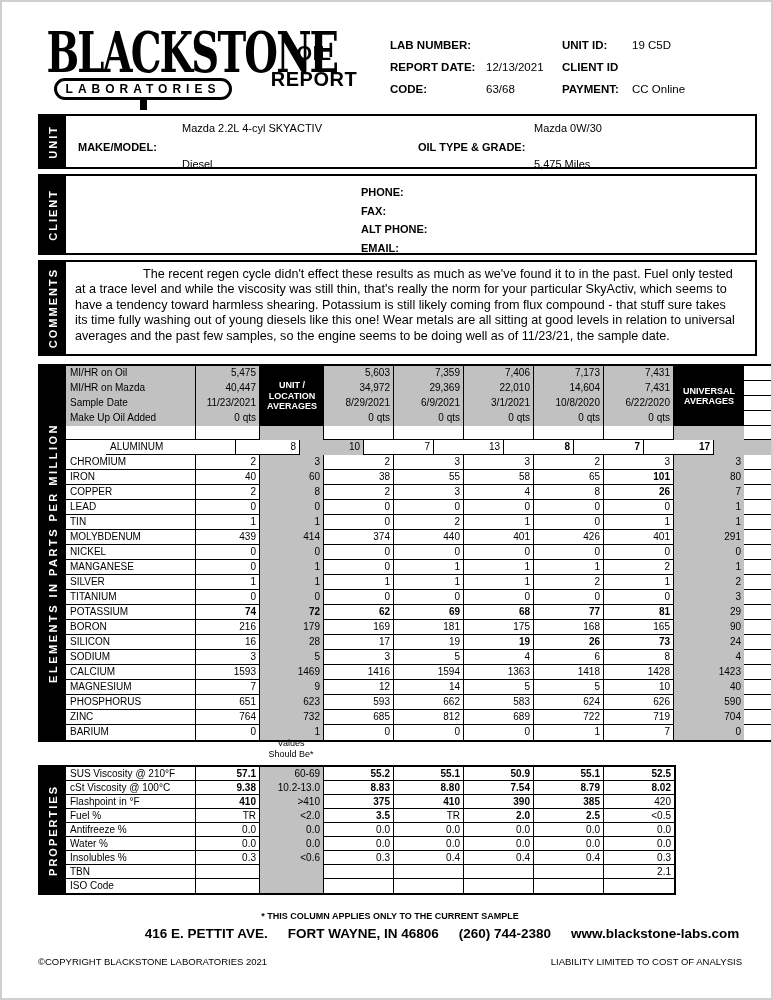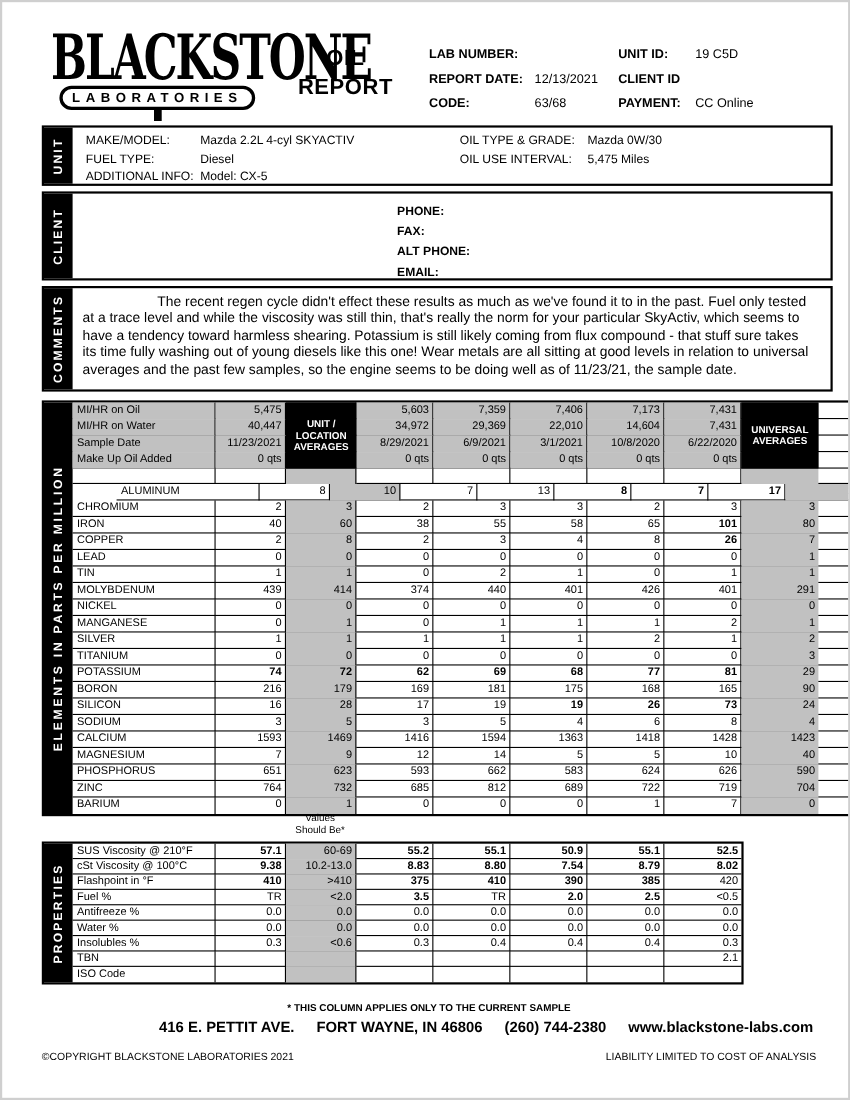--- a/index.html
+++ b/index.html
@@ -20,31 +20,31 @@
     display:inline-block; border:3px solid #000; border-radius:14px;
     padding:1px 9px; font-weight:bold; font-size:12px; letter-spacing:5px;
     margin-top:8px; background:#fff; position:relative; z-index:2; white-space:nowrap;
   }
   .logo .drip { width:7px; height:12px; background:#000; margin:-2px auto 0; }
   .report-title { position:absolute; left:248px; top:38px; width:128px; text-align:center;
     font-weight:bold; font-size:20px; line-height:26px; letter-spacing:0.5px; }
   .hfields { position:absolute; top:37px; font-size:11.5px; }
   .hfields.colL { left:388px; }
   .hfields.colR { left:560px; }
-  .hfields .frow { display:flex; height:22px; align-items:center; }
+  .hfields .frow { display:flex; height:22px; }
   .hfields .flab { font-weight:bold; min-width:96px; }
   .hfields.colR .flab { min-width:70px; }
   
   .secbox { position:absolute; left:36px; width:719px; border:2px solid #000; display:flex; background:#fff; }
   .vbar { background:#000; color:#fff; width:26px; flex:0 0 26px; display:flex; align-items:center; justify-content:center; }
   .vbar span { writing-mode:vertical-rl; transform:rotate(180deg); font-weight:bold; white-space:nowrap; font-size:11px; letter-spacing:2px; }
   .unit-box { top:112px; height:55px; }
   .unit-content { display:flex; padding:4px 0 0 12px; font-size:11px; line-height:16.5px; width:100%; }
   .ucol .urow { display:flex; }
-  .ucol .ulab { font-weight:normal; min-width:104px; }
+  .ucol .ulab { font-weight:bold; min-width:104px;margin-top:19px; }
   .ucol.right { margin-left:96px; }
   .ucol.right .ulab { min-width:116px; }
   .client-box { top:172px; height:81px; }
   .client-content { position:relative; width:100%; }
   .client-fields { position:absolute; left:295px; top:7px; font-size:11px; line-height:18.5px; font-weight:bold; }
   .comments-box { top:258px; height:96px; }
   .comments-text { padding:5px 14px 0 9px; font-size:12.6px; line-height:15.4px; text-indent:68px; }
   
   .tablewrap { position:absolute; left:36px; display:flex; border:2px solid #000; background:#fff; }
   .grid { position:relative; }
@@ -175,21 +175,21 @@
           <div class="tcell num gray" style="width: 64px; height: 15px; line-height: 14px;">5,475</div>
           <div class="tcell num kblack" style="width: 64px; height: 15px; line-height: 14px;"></div>
           <div class="tcell num gray" style="width: 70px; height: 15px; line-height: 14px;">5,603</div>
           <div class="tcell num gray" style="width: 70px; height: 15px; line-height: 14px;">7,359</div>
           <div class="tcell num gray" style="width: 70px; height: 15px; line-height: 14px;">7,406</div>
           <div class="tcell num gray" style="width: 70px; height: 15px; line-height: 14px;">7,173</div>
           <div class="tcell num gray" style="width: 70px; height: 15px; line-height: 14px;">7,431</div>
           <div class="tcell num kblack" style="width: 70px; height: 15px; line-height: 14px;"></div>
         </div>
         <div class="trow" style="height: 15px;">
-          <div class="tcell lab gray" style="width: 130px; height: 15px; line-height: 14px;">MI/HR on Water</div>
+          <div class="tcell lab gray" style="width: 130px; height: 15px; line-height: 14px;">MI/HR on Mazda</div>
           <div class="tcell num gray" style="width: 64px; height: 15px; line-height: 14px;">40,447</div>
           <div class="tcell num kblack" style="width: 64px; height: 15px; line-height: 14px;"></div>
           <div class="tcell num gray" style="width: 70px; height: 15px; line-height: 14px;">34,972</div>
           <div class="tcell num gray" style="width: 70px; height: 15px; line-height: 14px;">29,369</div>
           <div class="tcell num gray" style="width: 70px; height: 15px; line-height: 14px;">22,010</div>
           <div class="tcell num gray" style="width: 70px; height: 15px; line-height: 14px;">14,604</div>
           <div class="tcell num gray" style="width: 70px; height: 15px; line-height: 14px;">7,431</div>
           <div class="tcell num kblack" style="width: 70px; height: 15px; line-height: 14px;"></div>
         </div>
         <div class="trow" style="height: 15px;">

